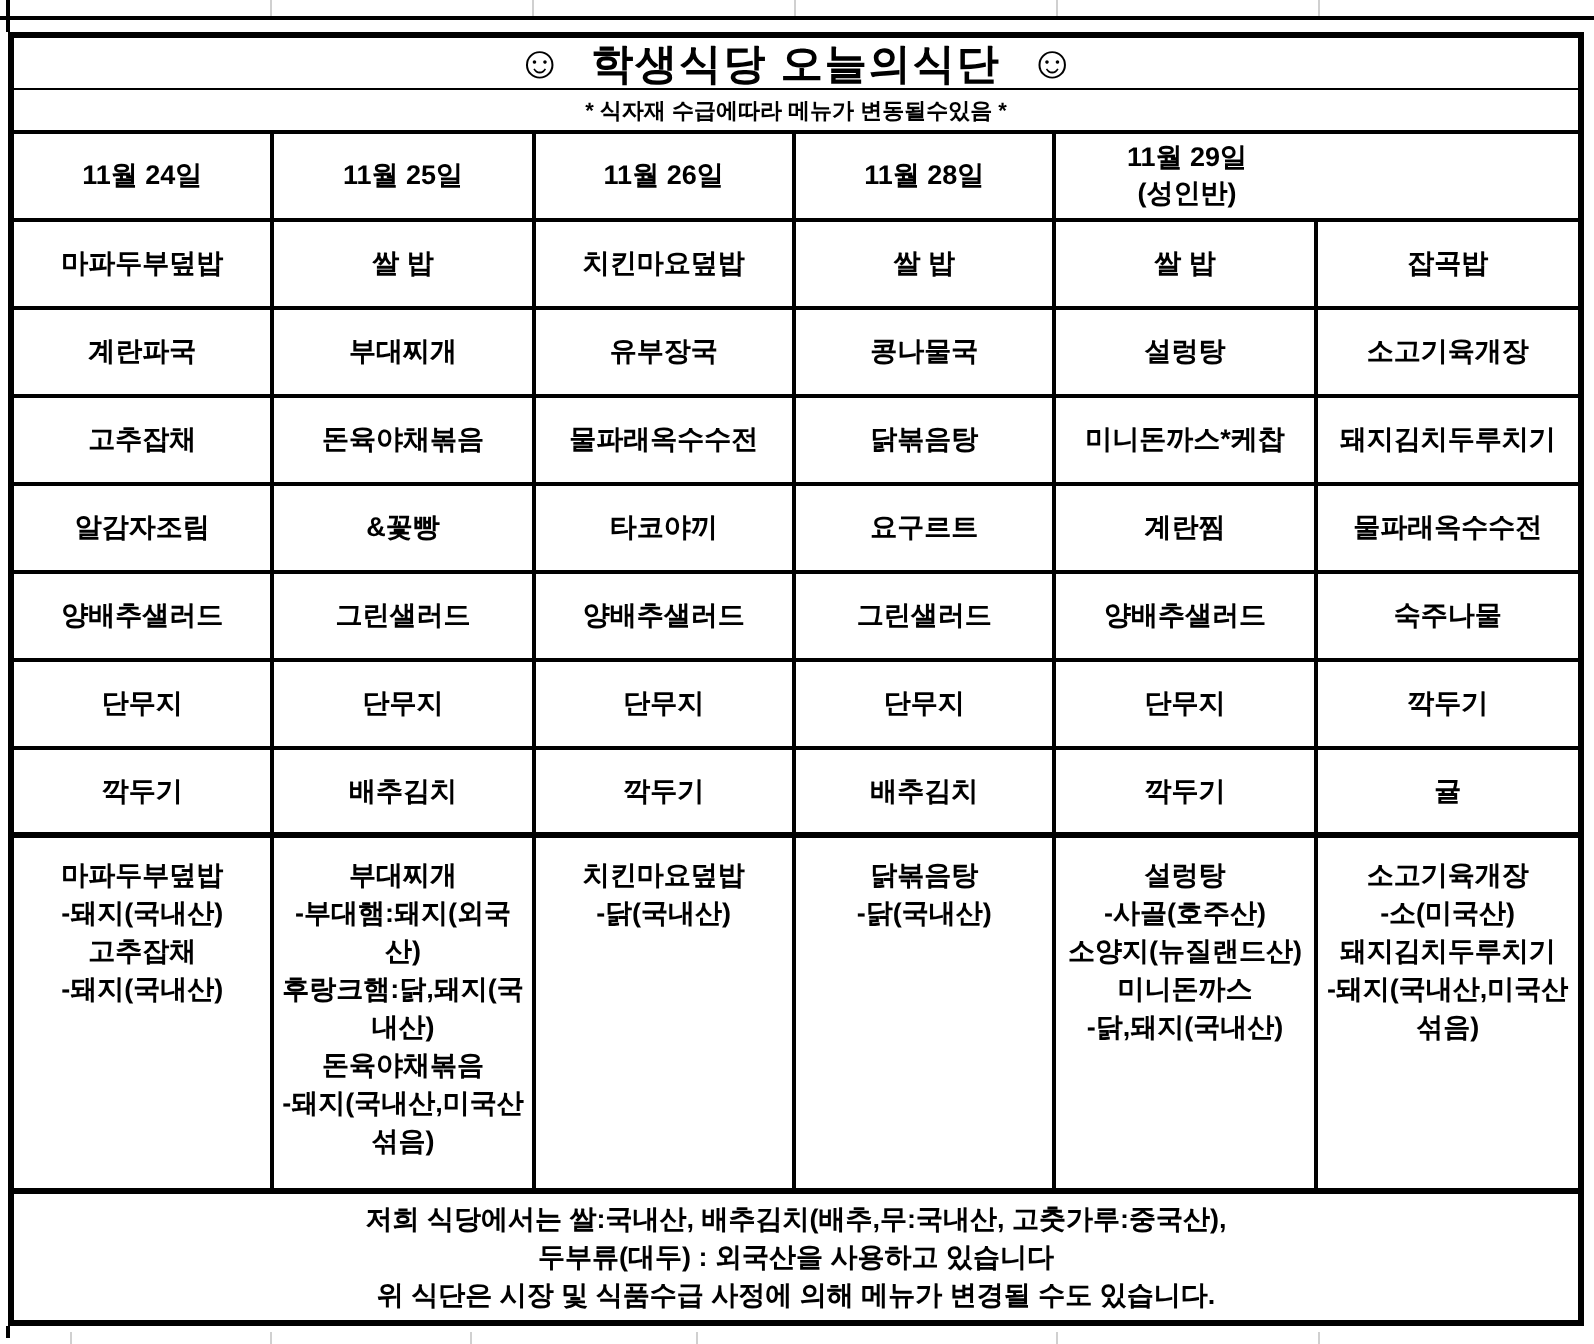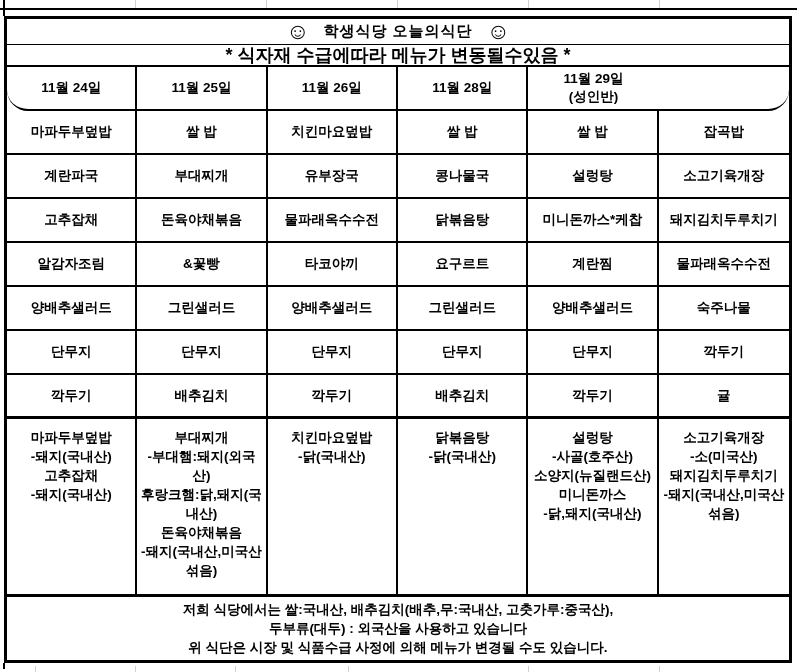--- a/index.html
+++ b/index.html
@@ -25,29 +25,29 @@
     position: absolute; left: 4px; top: 16px;
     width: 788px; height: 647px;
     border: 3px solid #000;
     background: #fff;
     display: flex; flex-direction: column;
   }
   .title-row {
     height: 26px; border-bottom: 1px solid #000;
     display: flex; align-items: center; justify-content: center; gap: 14px;
   }
-  .title-text { font-size: 15px; letter-spacing: 1px; }
+  .title-text { font-size: 21px; letter-spacing: 1px; }
   .smiley { font-size: 23px; line-height: 1; }
   .subtitle-row {
     height: 22px; border-bottom: 2px solid #000;
     display: flex; align-items: center; justify-content: center;
-    font-size: 18px;
+    font-size: 11px;
   }
   .grid6 { display: grid; grid-template-columns: repeat(6, 1fr); }
-  .date-row { height: 44px; border-bottom: 2px solid #000; border-radius: 21px; }
+  .date-row { height: 44px; border-bottom: 2px solid #000; }
   .menu-row { height: 44px; border-bottom: 2px solid #000; }
   .menu-row.last { border-bottom: 3px solid #000; }
   .cell {
     border-right: 2px solid #000;
     display: flex; align-items: center; justify-content: center;
     text-align: center; font-size: 13.5px; line-height: 18px;
     white-space: pre-line; overflow: hidden;
   }
   .cell:last-child { border-right: none; }
   .origin-row { height: 178px; border-bottom: 3px solid #000; }

